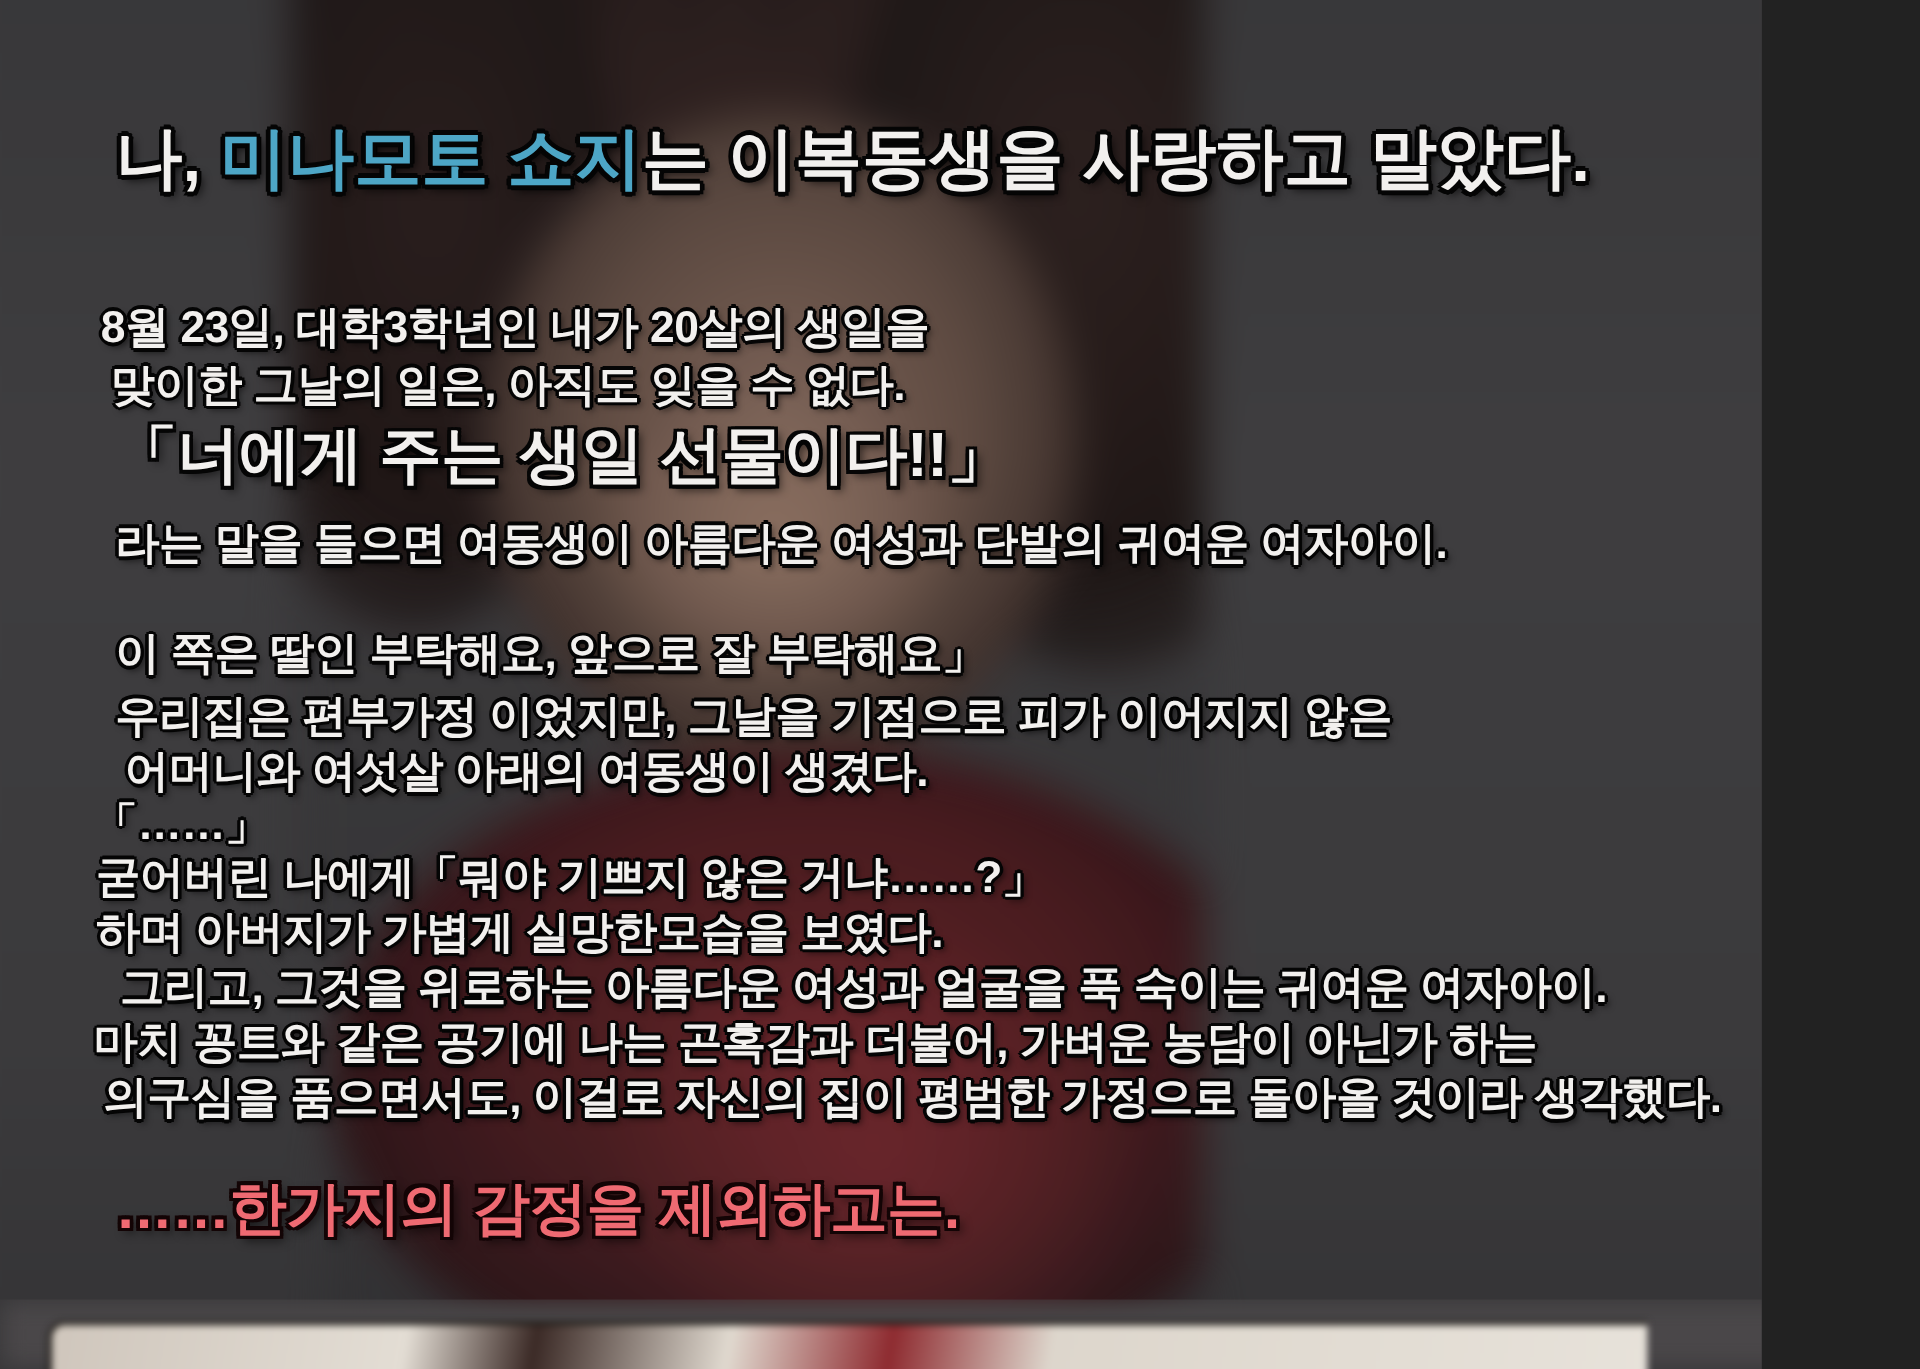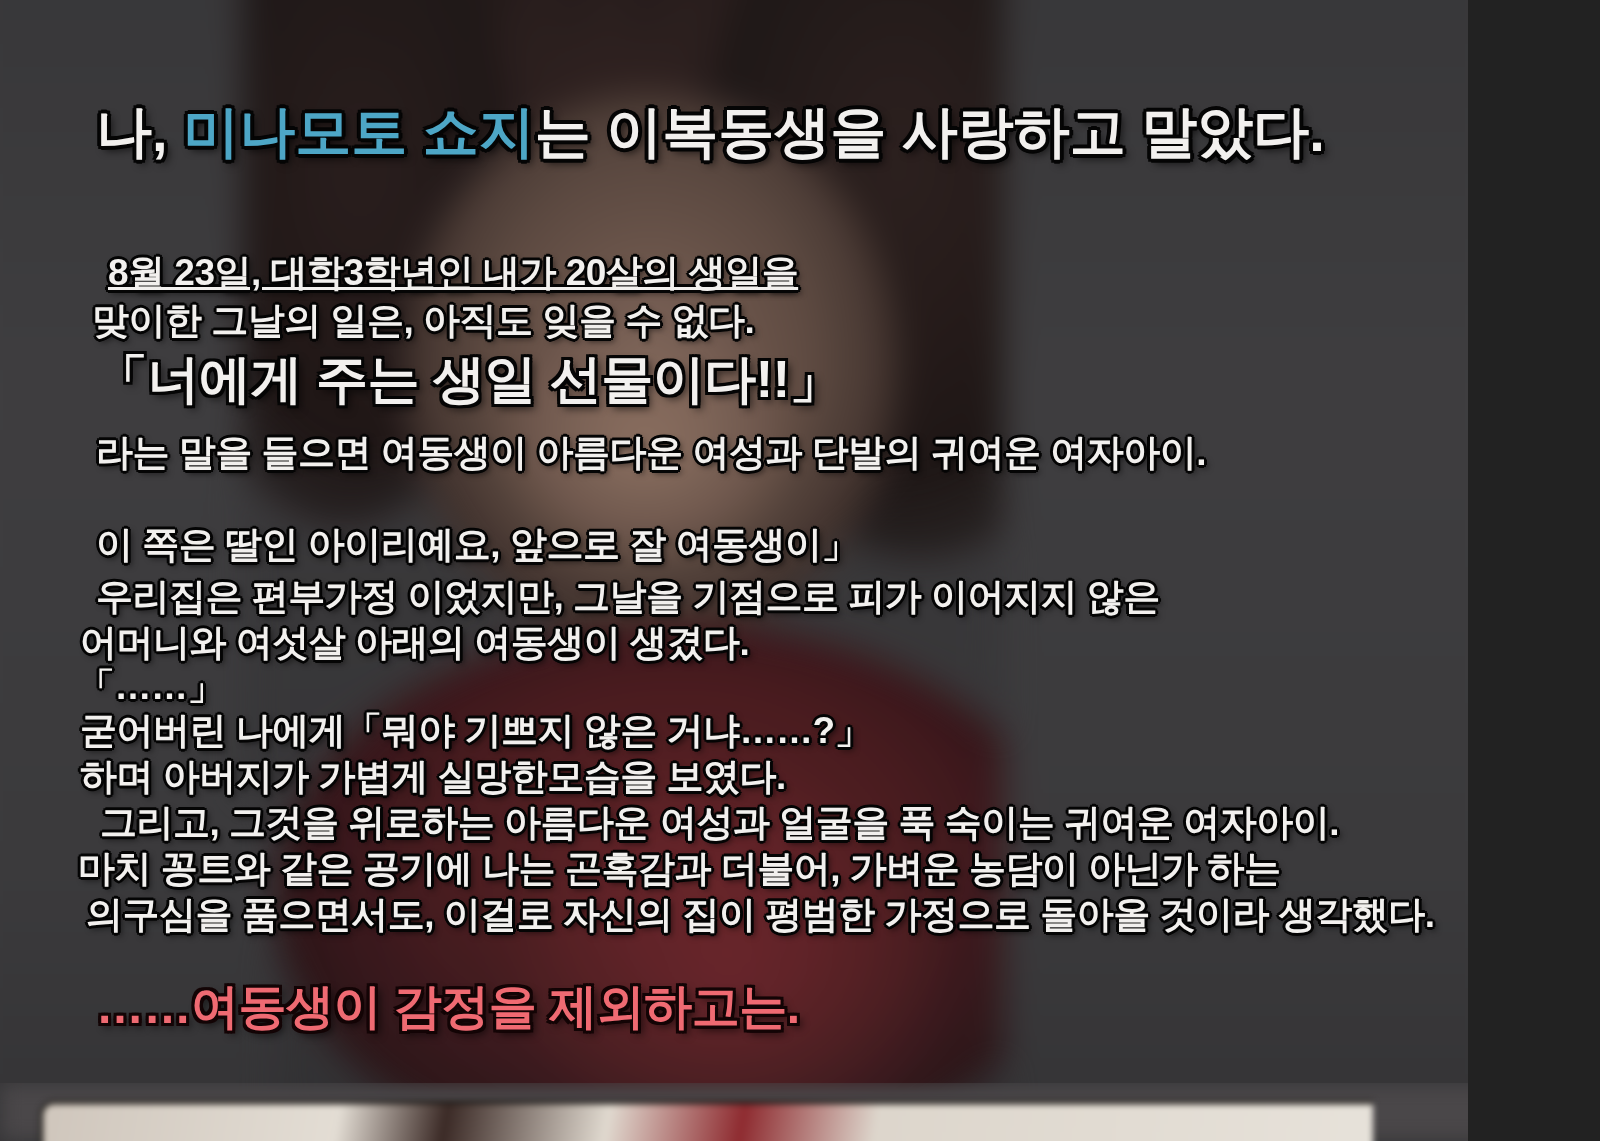--- a/index.html
+++ b/index.html
@@ -164,34 +164,34 @@
     <div class="gray-left"></div>
     <div class="gray-right"></div>
     <div class="gray-bottom-left"></div>
     <div class="dim"></div>
   </div>
 
   <div id="text-layer">
     <div class="line" id="title">
       <span>나, </span><span class="hl">미나모토 쇼지</span><span>는 이복동생을 사랑하고 말았다.</span>
     </div>
-  <div class="line body-line" style="left: 108px; top: 248px; text-decoration: underline;">8월 23일, 대학3학년인 내가 20살의 생일을</div>
+  <div class="line body-line" style="left: 84px; top: 248px;">8월 23일, 대학3학년인 내가 20살의 생일을</div>
       <div class="line body-line" style="left: 92px; top: 296px;">맞이한 그날의 일은, 아직도 잊을 수 없다.</div>
       <div class="line big-line" style="left: 84px; top: 345px;">「너에게 주는 생일 선물이다!!」</div>
       <div class="line body-line" style="left: 96px; top: 428px;">라는 말을 들으면 여동생이 아름다운 여성과 단발의 귀여운 여자아이.</div>
-      <div class="line body-line" style="left: 96px; top: 520px;">이 쪽은 딸인 아이리예요, 앞으로 잘 여동생이」</div>
+      <div class="line body-line" style="left: 96px; top: 520px;">이 쪽은 딸인 부탁해요, 앞으로 잘 부탁해요」</div>
       <div class="line body-line" style="left: 96px; top: 572px;">우리집은 편부가정 이었지만, 그날을 기점으로 피가 이어지지 않은</div>
-      <div class="line body-line" style="left: 80px; top: 618px;">어머니와 여섯살 아래의 여동생이 생겼다.</div>
+      <div class="line body-line" style="left: 104px; top: 618px;">어머니와 여섯살 아래의 여동생이 생겼다.</div>
       <div class="line body-line" style="left: 78px; top: 662px;">「……」</div>
       <div class="line body-line" style="left: 80px; top: 706px;">굳어버린 나에게「뭐야 기쁘지 않은 거냐……?」</div>
       <div class="line body-line" style="left: 80px; top: 752px;">하며 아버지가 가볍게 실망한모습을 보였다.</div>
       <div class="line body-line" style="left: 80px; top: 798px; margin-left: 20px;">그리고, 그것을 위로하는 아름다운 여성과 얼굴을 푹 숙이는 귀여운 여자아이.</div>
       <div class="line body-line" style="left: 78px; top: 844px;">마치 꽁트와 같은 공기에 나는 곤혹감과 더불어, 가벼운 농담이 아닌가 하는</div>
       <div class="line body-line" style="left: 66px; top: 890px; margin-left: 20px;">의구심을 품으면서도, 이걸로 자신의 집이 평범한 가정으로 돌아올 것이라 생각했다.</div>
-      <div class="line pink-line" style="left: 96px; top: 975px;">……여동생이 감정을 제외하고는.</div>
+      <div class="line pink-line" style="left: 96px; top: 975px;">……한가지의 감정을 제외하고는.</div>
     </div>
 
   <div id="next-panel">
     <div class="np-bg"></div>
     <div class="np-shape"></div>
   </div>
 
 </div>
 
 </body></html>

